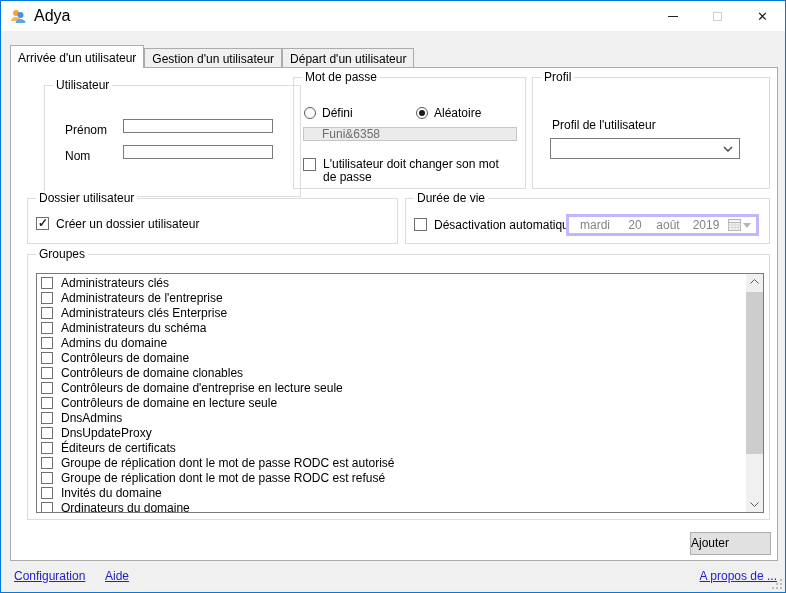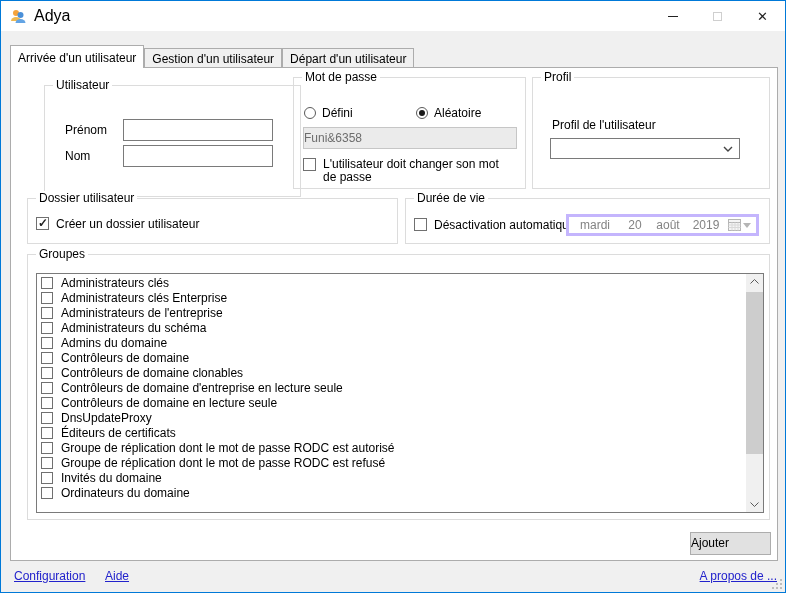--- a/index.html
+++ b/index.html
@@ -25,21 +25,21 @@
   .tab { padding:3px 7px 3px 7px; background:#f0f0f0; border:1px solid #acacac; border-bottom:none; margin-right:0; height:20px; line-height:14px; }
   .tab.inactive { border-bottom:1px solid #acacac; margin-top:3px; }
   .tab.active { background:#fff; height:23px; padding-top:5px; }
   
   .tabpage { position:absolute; left:9px; top:66px; width:768px; height:494px; background:#fff; border:1px solid #acacac; z-index:1; }
   
   .gb { position:absolute; border:1px solid #dcdcdc; }
   .gb > .gb-title { position:absolute; top:-8px; left:8px; background:#fff; padding:0 3px; font-size:12px; color:#000; }
   
   .lbl { position:absolute; font-size:12px; color:#000; }
-  .txt { position:absolute; border:1px solid #7a7a7a; background:#fff; height:22px; font-family:"Liberation Sans",sans-serif; font-size:12px; padding:0 0; }
+  .txt { position:absolute; border:1px solid #7a7a7a; background:#fff; height:14px; font-family:"Liberation Sans",sans-serif; font-size:12px; padding:0 18px; }
   .txt.disabled { background:#ebebeb; border-color:#c6c6c6; color:#6d6d6d; }
   .combo { position:absolute; border:1px solid #7a7a7a; background:#fff; height:21px; display:flex; align-items:center; justify-content:flex-end; padding-right:6px; }
   .radio { position:absolute; display:flex; align-items:center; gap:6px; }
   .radio .circle { width:12px; height:12px; border:1px solid #5a5a5a; border-radius:50%; background:#fff; position:relative; flex:none; }
   .radio.checked .circle::after { content:""; position:absolute; left:2px; top:2px; width:6px; height:6px; border-radius:50%; background:#1a1a1a; }
   .chk { display:flex; align-items:flex-start; gap:7px; }
   .chk .box { width:13px; height:13px; border:1px solid #707070; background:#fff; flex:none; position:relative; }
   .chk.checked .box::after { content:"✓"; position:absolute; left:1px; top:-2px; font-size:12px; font-weight:bold; color:#222; }
   
   .datepicker { position:absolute; height:22px; border:3px solid #c4b5fd; background:#fff; color:#838383; display:flex; align-items:center; }
@@ -168,28 +168,28 @@
   <div class="gb" style="left:16px; top:186px; width:743px; height:266px;">
     <span class="gb-title">Groupes</span>
     <div class="listbox" style="left:8px; top:18px; width:728px; height:240px;">
       <div class="list-items" id="groups-items">
           <div class="list-row">
             <span class="box"></span>
             <span class="gl">Administrateurs clés</span>
           </div>
           <div class="list-row">
             <span class="box"></span>
+            <span class="gl">Administrateurs de l'entreprise</span>
+          </div>
+          <div class="list-row">
+            <span class="box"></span>
             <span class="gl">Administrateurs clés Enterprise</span>
           </div>
           <div class="list-row">
             <span class="box"></span>
-            <span class="gl">Administrateurs de l'entreprise</span>
-          </div>
-          <div class="list-row">
-            <span class="box"></span>
             <span class="gl">Administrateurs du schéma</span>
           </div>
           <div class="list-row">
             <span class="box"></span>
             <span class="gl">Admins du domaine</span>
           </div>
           <div class="list-row">
             <span class="box"></span>
             <span class="gl">Contrôleurs de domaine</span>
           </div>
@@ -197,20 +197,24 @@
             <span class="box"></span>
             <span class="gl">Contrôleurs de domaine clonables</span>
           </div>
           <div class="list-row">
             <span class="box"></span>
             <span class="gl">Contrôleurs de domaine d'entreprise en lecture seule</span>
           </div>
           <div class="list-row">
             <span class="box"></span>
             <span class="gl">Contrôleurs de domaine en lecture seule</span>
+          </div>
+          <div class="list-row">
+            <span class="box"></span>
+            <span class="gl">DnsAdmins</span>
           </div>
           <div class="list-row">
             <span class="box"></span>
             <span class="gl">DnsUpdateProxy</span>
           </div>
           <div class="list-row">
             <span class="box"></span>
             <span class="gl">Éditeurs de certificats</span>
           </div>
           <div class="list-row">

